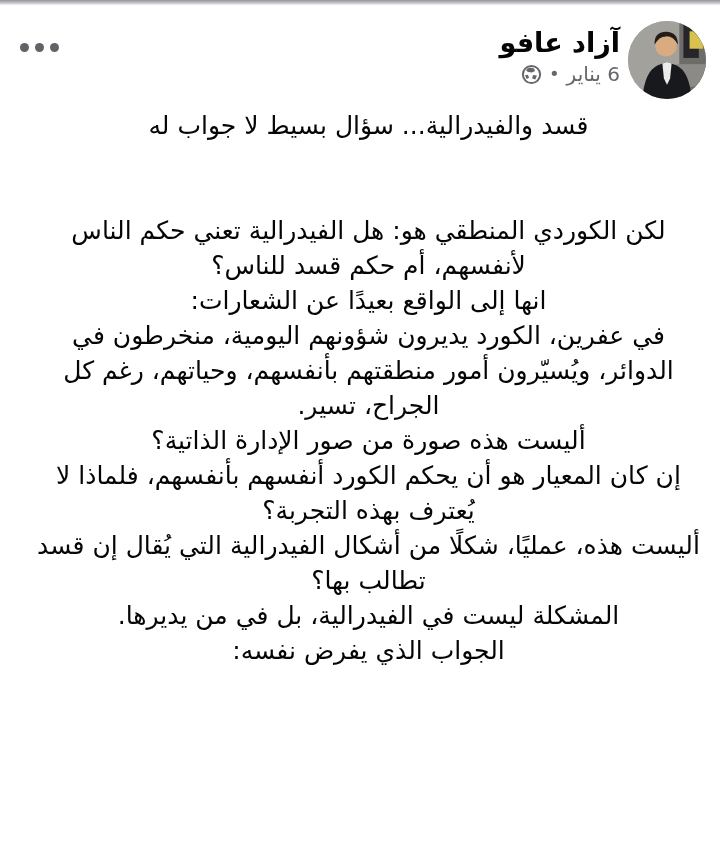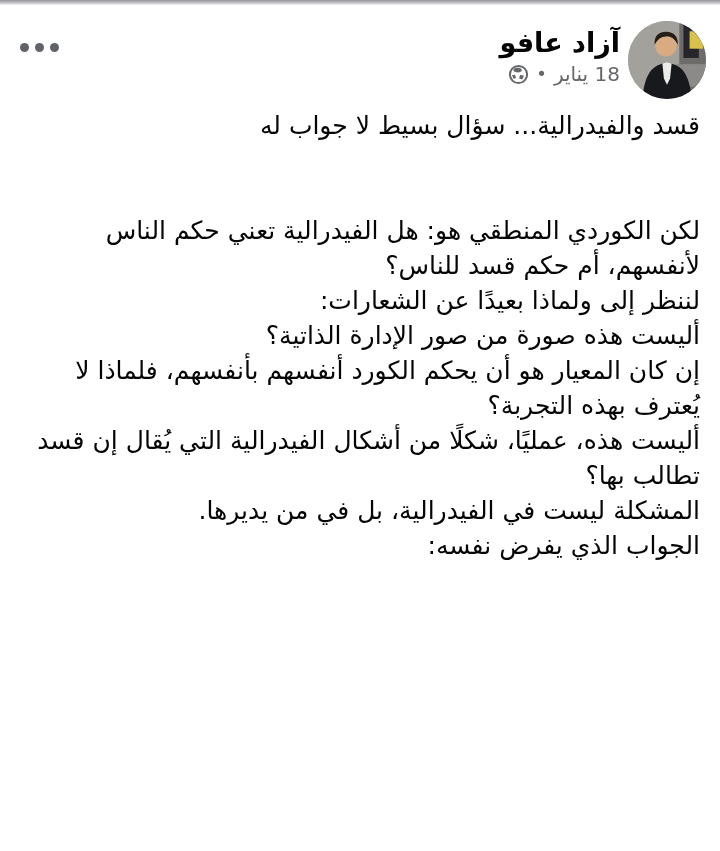--- a/index.html
+++ b/index.html
@@ -78,21 +78,21 @@
     width: 9px;
     height: 9px;
     border-radius: 50%;
     background: #5f6368;
   }
   .post-body {
     padding: 5px 20px 0 37px;
     color: #050505;
     font-size: 25px;
     line-height: 35px;
-    text-align: right;
+    text-align: center;
     direction: rtl;
   }
   .post-line { min-height: 35px; }
 </style>
 </head>
 <body>
 
 <div class="post-card">
 
   <div class="card-top-border"></div>
@@ -109,21 +109,21 @@
         <path d="M14 76 Q16 49 29 43 L38 40 L47 43 Q60 49 62 76 Z" fill="#17191d"></path>
         <circle cx="37" cy="24" r="10.5" fill="#d9ab80"></circle>
         <path d="M26 23 Q25 11 37 10.5 Q49 11 48.5 23 Q44 14.5 37 15 Q30 15 26 23 Z" fill="#241d18"></path>
         <path d="M33.5 41.5 L38 40 L42.5 41.5 L41 56 L38 62 L35 56 Z" fill="#ebebe9"></path>
       </svg>
     </div>
 
     <div class="author-block">
       <div class="author-name">آزاد عافو</div>
       <div class="meta-row">
-        <span class="timestamp">18 يناير</span>
+        <span class="timestamp">6 يناير</span>
         <span class="meta-separator">•</span>
         <span class="privacy-globe">
           <svg viewBox="0 0 20 20" width="21" height="21" aria-hidden="true">
             <circle cx="10" cy="10" r="8.2" fill="none" stroke="#65676b" stroke-width="1.9"></circle>
             <path d="M5.6 4.6 Q9 2.8 12.4 4.2 L13.4 6.6 L10.4 8.2 L6.8 7.6 L5 6.4 Z" fill="#65676b"></path>
             <path d="M11.4 10.4 L15.2 11 L13.6 14.8 L10.6 13.9 Z" fill="#65676b"></path>
             <path d="M3.8 10.8 L6.6 10.3 L7.7 13.1 L5.4 14.3 Z" fill="#65676b"></path>
           </svg>
         </span>
       </div>
@@ -135,21 +135,22 @@
       <span class="dot"></span>
     </div>
 
   </div>
 
   <div class="post-body">
       <div class="post-line">قسد والفيدرالية... سؤال بسيط لا جواب له</div>
       <div class="post-line blank">&nbsp;</div>
       <div class="post-line blank">&nbsp;</div>
       <div class="post-line">لكن الكوردي المنطقي هو: هل الفيدرالية تعني حكم الناس لأنفسهم، أم حكم قسد للناس؟</div>
-      <div class="post-line">لننظر إلى ولماذا بعيدًا عن الشعارات:</div>
+      <div class="post-line">انها إلى الواقع بعيدًا عن الشعارات:</div>
+      <div class="post-line">في عفرين، الكورد يديرون شؤونهم اليومية، منخرطون في الدوائر، ويُسيّرون أمور منطقتهم بأنفسهم، وحياتهم، رغم كل الجراح، تسير.</div>
       <div class="post-line">أليست هذه صورة من صور الإدارة الذاتية؟</div>
       <div class="post-line">إن كان المعيار هو أن يحكم الكورد أنفسهم بأنفسهم، فلماذا لا يُعترف بهذه التجربة؟</div>
       <div class="post-line">أليست هذه، عمليًا، شكلًا من أشكال الفيدرالية التي يُقال إن قسد تطالب بها؟</div>
       <div class="post-line">المشكلة ليست في الفيدرالية، بل في من يديرها.</div>
       <div class="post-line">الجواب الذي يفرض نفسه:</div>
     </div>
 
 </div>
 
 </body></html>

